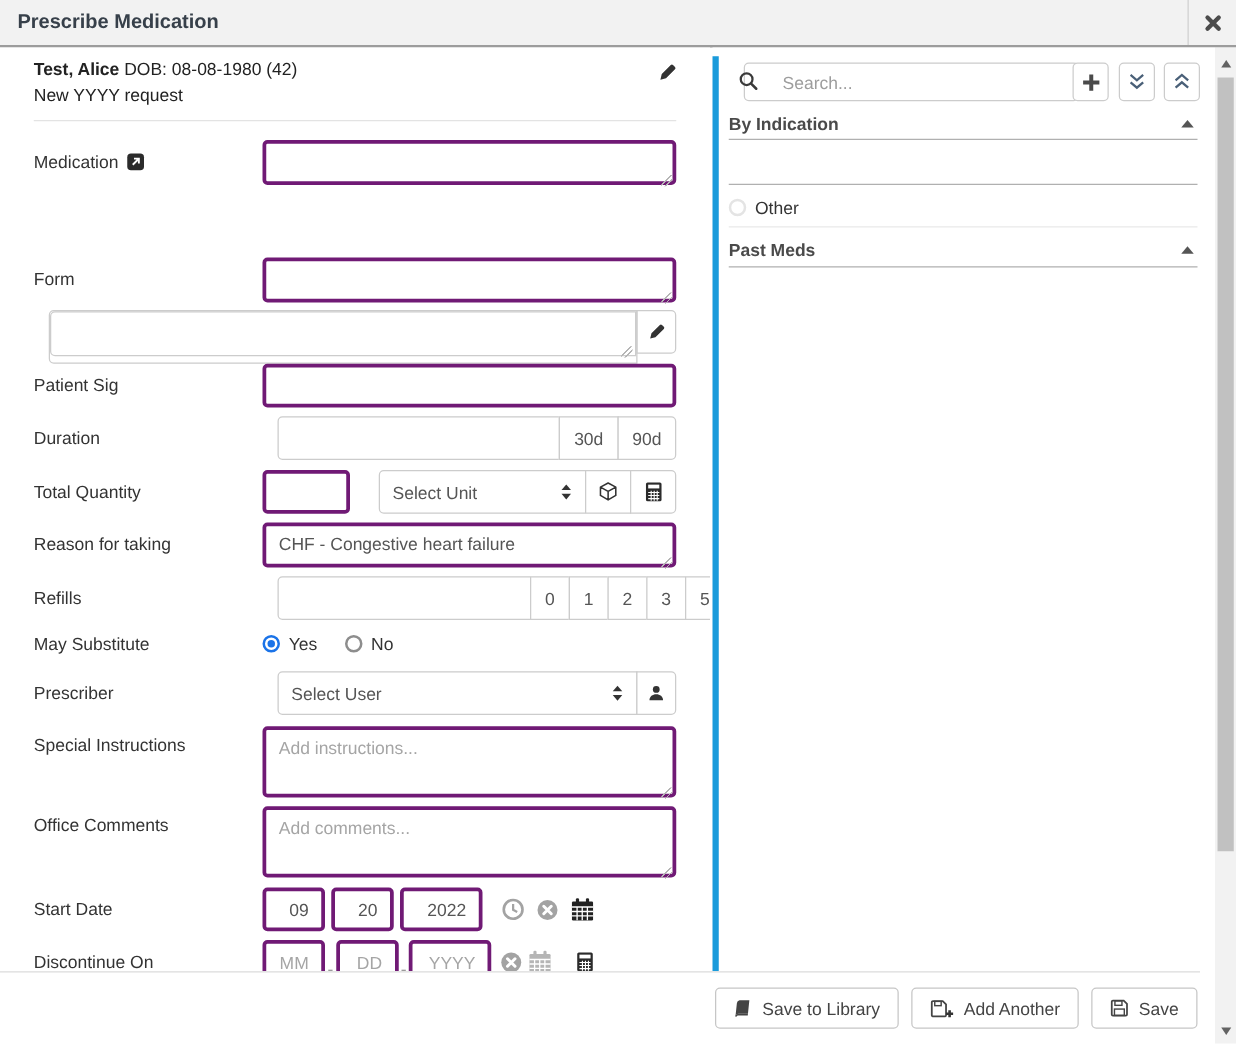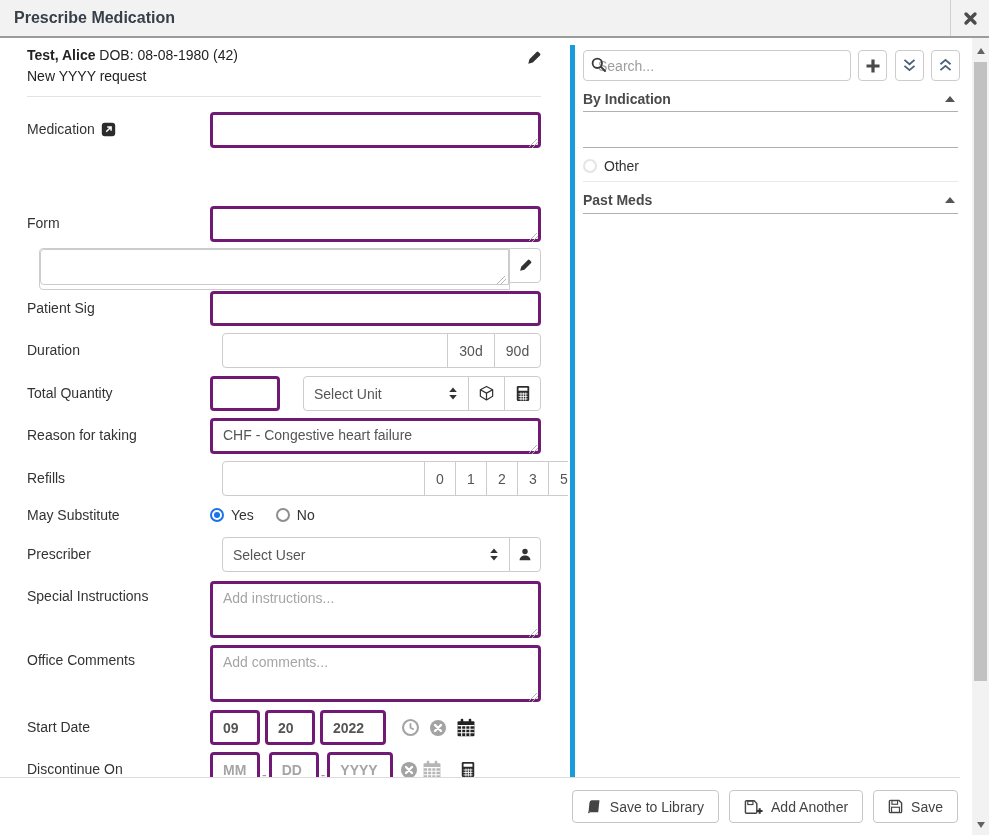--- a/index.html
+++ b/index.html
@@ -29,35 +29,35 @@
   .igroup > * { border:1px solid #ccc; border-radius:0; margin-left:-1px; }
   .igroup > :first-child { border-radius:4px 0 0 4px; margin-left:12px; }
   .igroup > :last-child { border-radius:0 4px 4px 0; }
   .gbtn { height:35px; background:#fff; font-size:14px; color:#555; display:flex; align-items:center; justify-content:center; cursor:pointer; }
   .radio { width:14px; height:14px; border-radius:50%; display:inline-block; position:relative; flex:none; }
   .radio.on { border:2px solid #1a73e8; }
   .radio.on::after { content:""; position:absolute; left:2px; top:2px; width:6px; height:6px; border-radius:50%; background:#1a73e8; }
   .radio.off { border:2px solid #8d8d8d; }
   .radio.ghost { border:2px solid #e4e4e4; }
   .radlbl { font-size:14px; color:#333; margin:0 0 0 7px; }
-  .date-inp { width:50px; text-align:left;font-weight:bold; }
+  .date-inp { width:50px; text-align:right; }
   .dateicons { display:flex; align-items:center; gap:9px; margin-left:10px; padding-top:8px; }
   .dash { color:#9a9a9a; font-size:14px; align-self:flex-end; padding-bottom:4px; margin:0 2px; }
   .divline { position:absolute; left:27px; width:514px; border-top:1px solid #e3e3e3; }
 
   
   #patient { position:absolute; top:7px; left:27px; width:514px; font-size:14px; color:#222; line-height:21px; }
   #patient .nm { font-weight:bold; }
   #patient .pencil { position:absolute; right:0; top:6px; cursor:pointer; }
 
   
   #sidebar { position:absolute; top:38px; left:570px; width:402px; height:739px; background:#fff; }
   #bluebar { position:absolute; left:0; top:7px; width:5px; height:732px; background:#1a9bdb; }
   #searchwrap { position:absolute; left:13px; top:12px; width:268px; height:31px; }
-  #searchwrap input { width:100%; height:31px; border:1px solid #ccc; border-radius:4px; padding:0 8px 0 14px; font-size:14px; color:#555; font-family:"Liberation Sans",sans-serif; }
+  #searchwrap input { width:100%; height:31px; border:1px solid #ccc; border-radius:4px; padding:0 8px 0 30px; font-size:14px; color:#555; font-family:"Liberation Sans",sans-serif;margin-left:12px; }
   #searchwrap input::placeholder { color:#9d9d9d; }
   #searchwrap .mag { position:absolute; left:8px; top:7px; }
   .sqbtn { position:absolute; top:12px; width:29px; height:31px; border:1px solid #ccc; border-radius:4px; background:#fff; display:flex; align-items:center; justify-content:center; cursor:pointer; }
   .sideheader { position:absolute; left:13px; width:375px; font-size:14px; font-weight:bold; color:#4a4a4a; display:flex; justify-content:space-between; align-items:center; cursor:pointer; }
   .caret-up { width:0; height:0; border-left:5px solid transparent; border-right:5px solid transparent; border-bottom:6px solid #555; margin-right:3px; }
   .sideborder { position:absolute; left:13px; width:375px; border-top:1px solid #b0b0b0; }
   .sideborder.lt { border-top-color:#e9e9e9; }
   .sideitem { position:absolute; left:13px; width:375px; display:flex; align-items:center; font-size:14px; color:#333; cursor:pointer; }
 
   

